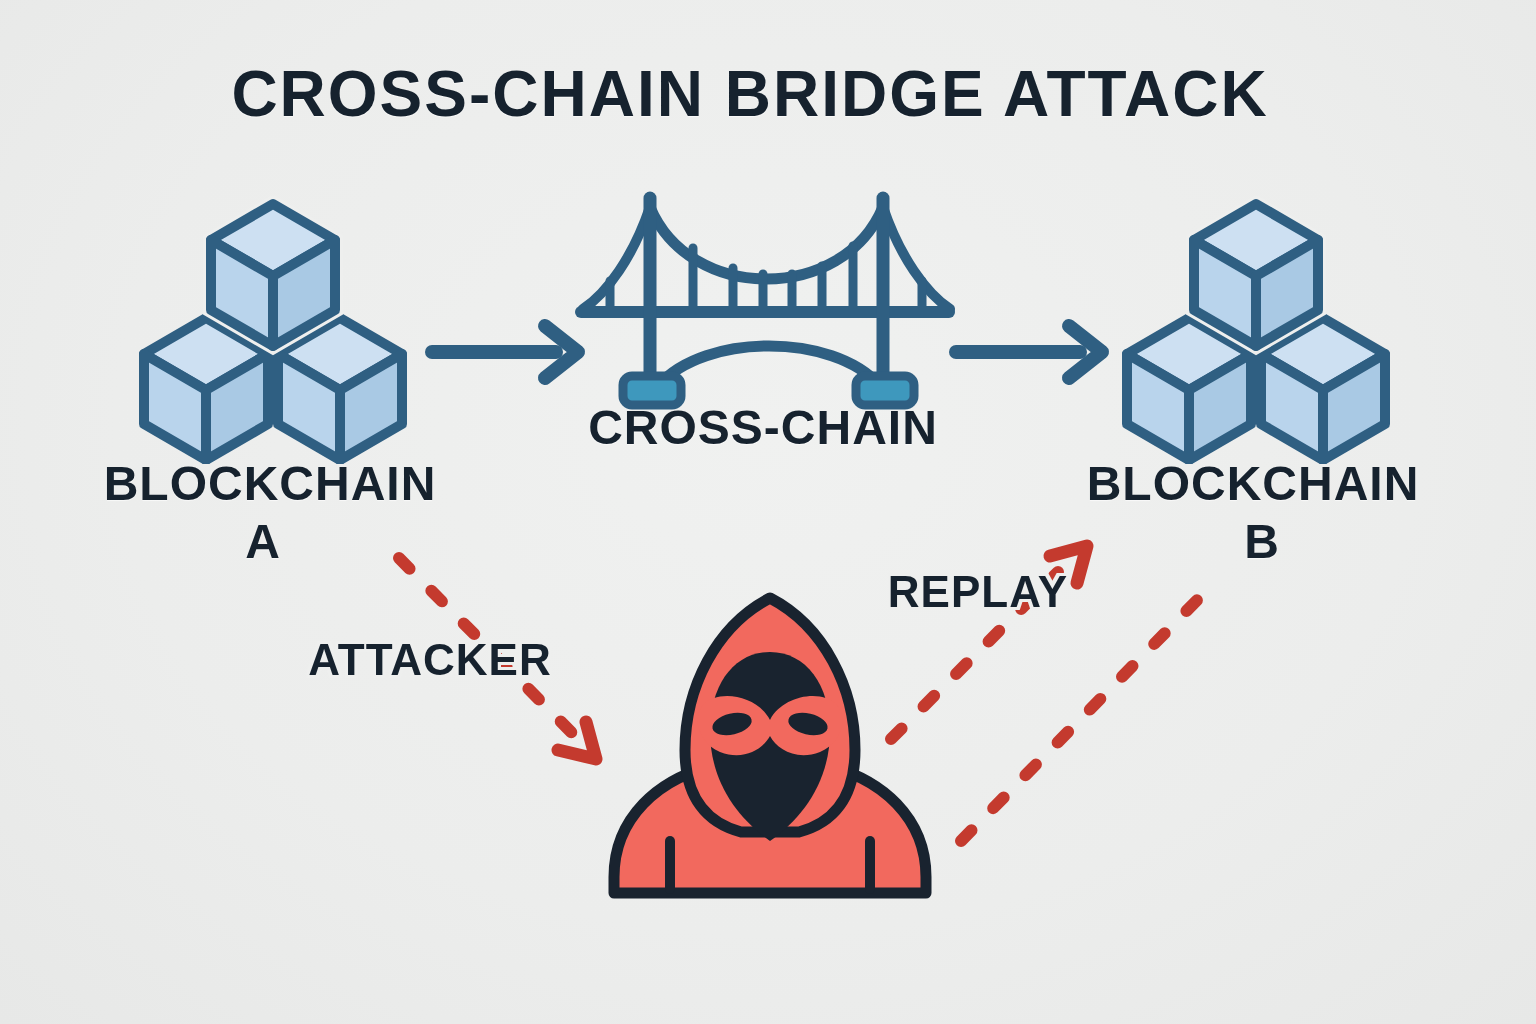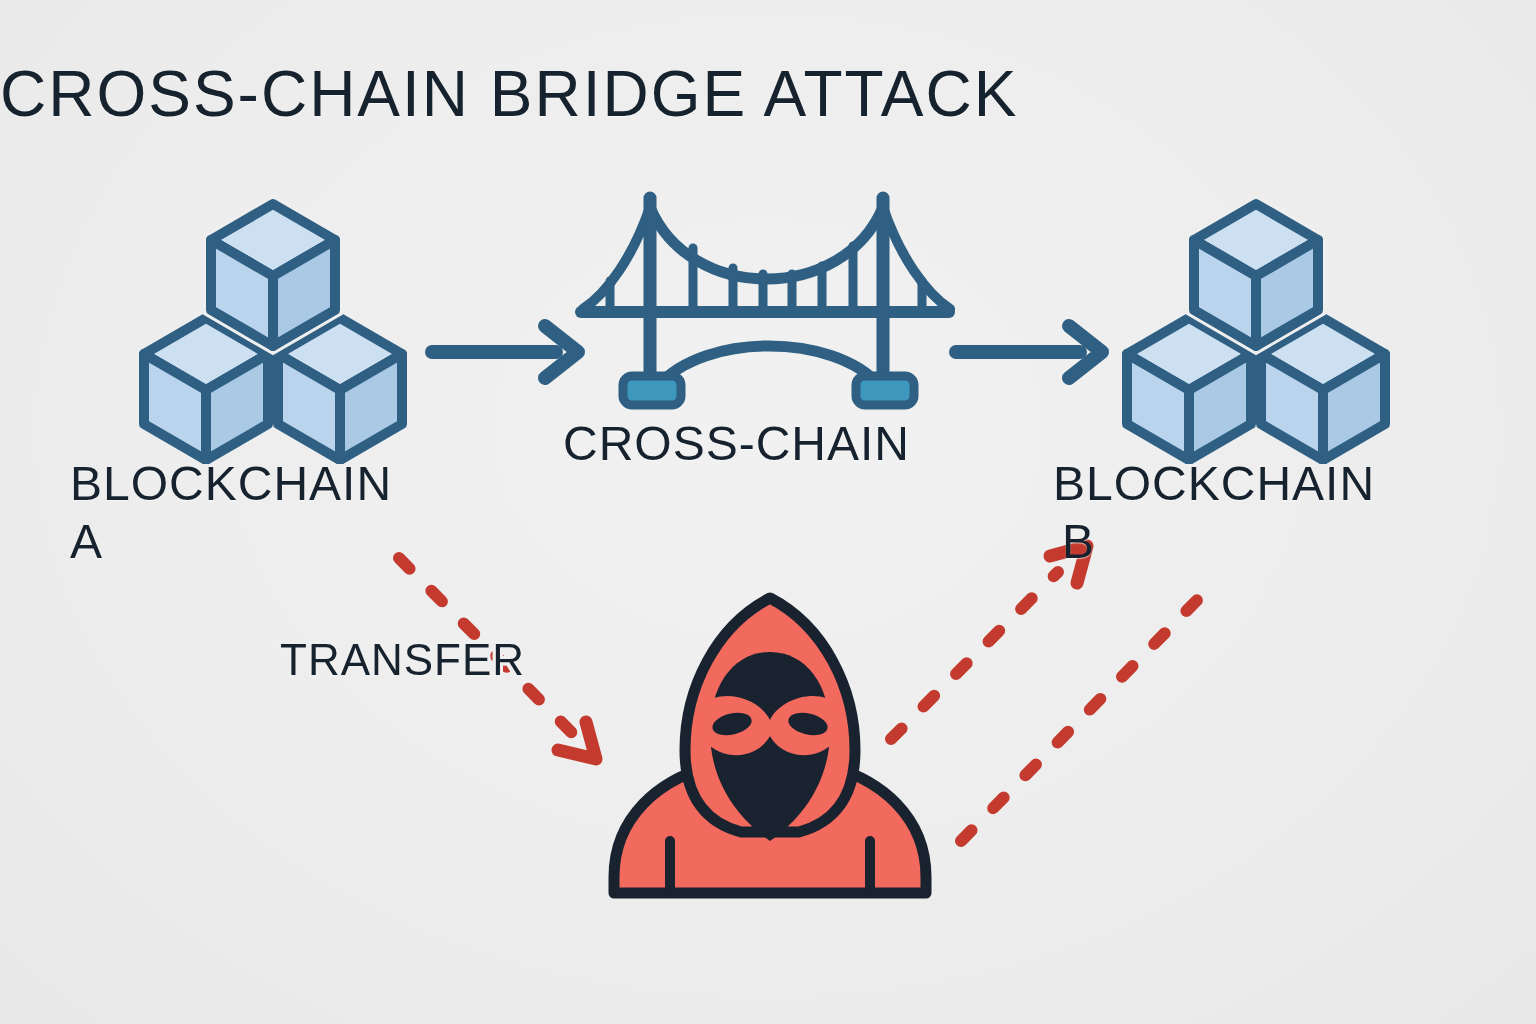--- a/index.html
+++ b/index.html
@@ -7,21 +7,21 @@
     width:1536px;height:1024px;overflow:hidden;
     background:#eeefee;
     font-family:"Liberation Sans", sans-serif;
   }
   .canvas{
     position:relative;width:1536px;height:1024px;
     background:radial-gradient(ellipse at 50% 42%, #f0f1f0 0%, #ecedec 60%, #e7e8e7 100%);
   }
   .abs{position:absolute;}
   .txt{
-    color:#16222e;font-weight:normal;text-align:left;
+    color:#16222e;font-weight:bold;text-align:center;
     letter-spacing:1px;line-height:1.0;white-space:nowrap;
     text-shadow:0 1px 1px rgba(255,255,255,0.65);
   }
   .title{
     left:0;top:62px;width:1500px;font-size:64px;letter-spacing:2px;
   }
   .node-label{font-size:48px;}
   .edge-label{
     font-size:44px;
     text-shadow:
@@ -125,22 +125,23 @@
 
     <ellipse cx="132" cy="134" rx="20" ry="10.5" fill="#19232f" transform="rotate(-13 132 134)"></ellipse>
     <ellipse cx="208" cy="134" rx="20" ry="10.5" fill="#19232f" transform="rotate(13 208 134)"></ellipse>
   </svg>
 
   <div class="abs txt title">CROSS-CHAIN BRIDGE ATTACK</div>
 
   <div class="abs txt node-label" style="left:70px;top:460px;width:400px">BLOCKCHAIN</div>
   <div class="abs txt node-label" style="left:70px;top:518px;width:386px">A</div>
 
-  <div class="abs txt node-label" style="left:563px;top:420px;width:400px">CROSS-CHAIN</div>
+  <div class="abs txt node-label" style="left:563px;top:404px;width:400px">CROSS-CHAIN</div>
 
   <div class="abs txt node-label" style="left:1053px;top:460px;width:400px">BLOCKCHAIN</div>
   <div class="abs txt node-label" style="left:1062px;top:518px;width:400px">B</div>
 
-  <div class="abs txt edge-label" style="left:280px;top:638px;width:300px">TRANSFER</div>
+  <div class="abs txt edge-label" style="left:280px;top:638px;width:300px">ATTACKER</div>
 
+  <div class="abs txt edge-label" style="left:828px;top:570px;width:300px">REPLAY</div>
 
 
 </div>
 
 </body></html>

